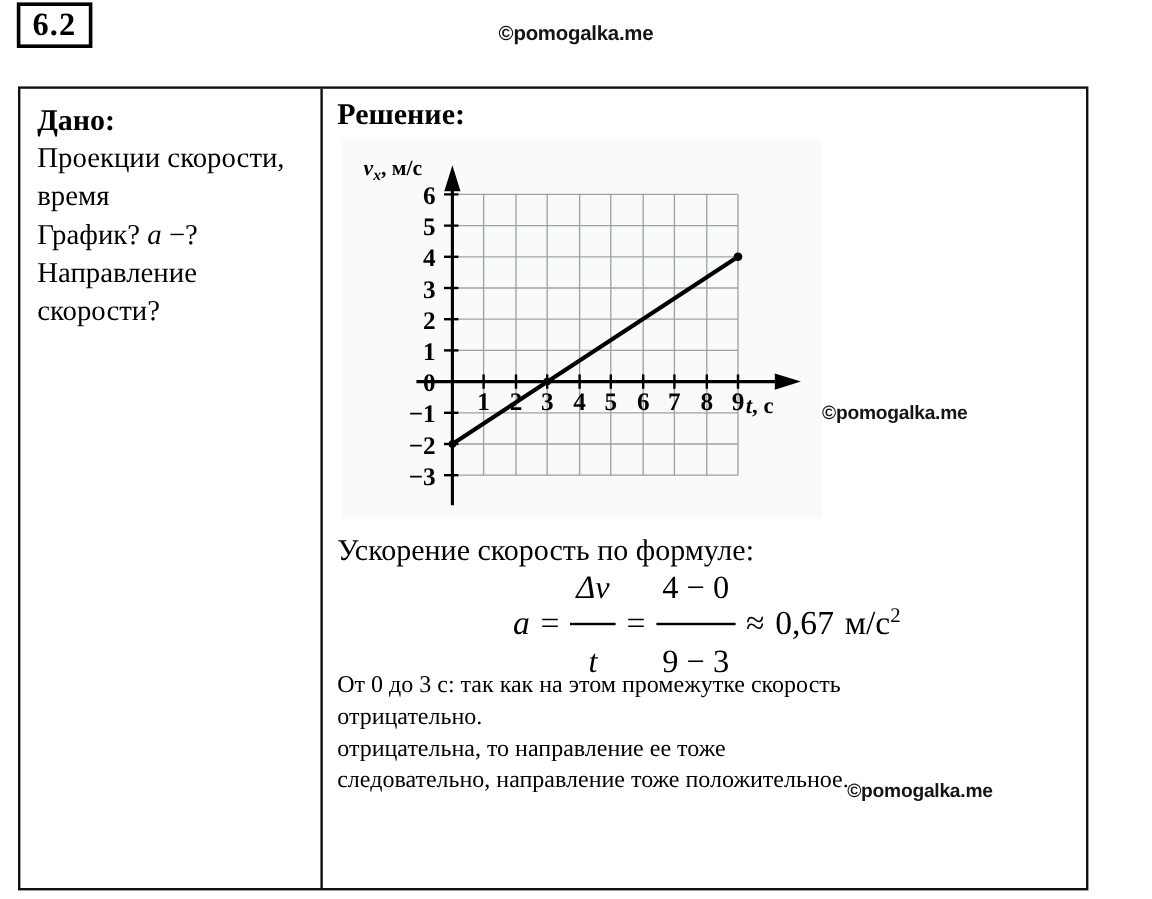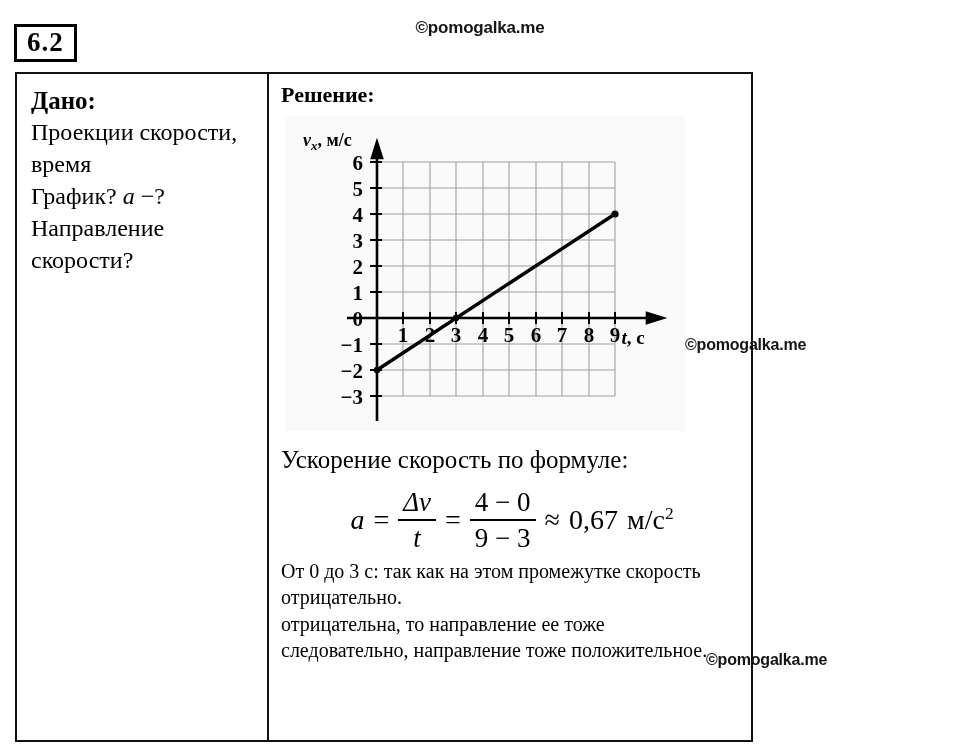--- a/index.html
+++ b/index.html
@@ -13,21 +13,21 @@
     position: relative;
     font-family: "Liberation Serif", serif;
     color: #000000;
     overflow: hidden;
   }
 
   
   .task-number {
     position: absolute;
     left: 14px;
-    top: 24px;
+    top: 2px;
     border: 3px solid #000;
     padding: 1px 10px 3px 10px;
     font-family: "Liberation Serif", serif;
     font-weight: bold;
     font-size: 27px;
     line-height: 1.05;
     letter-spacing: 1px;
   }
   .header-watermark {
     position: absolute;
@@ -40,21 +40,21 @@
     font-size: 17px;
     color: #141414;
     letter-spacing: -0.2px;
   }
 
   
   .solution-box {
     position: absolute;
     left: 15px;
     top: 72px;
-    width: 738px;
+    width: 892px;
     height: 670px;
     border: 2px solid #111;
     box-sizing: border-box;
     background: #fff;
   }
   .divider {
     position: absolute;
     left: 250px;
     top: 0;
     bottom: 0;
@@ -92,21 +92,21 @@
     left: 252px;
     top: 0;
     right: 0;
     bottom: 0;
   }
   .sol-head {
     position: absolute;
     left: 12px;
     top: 8px;
     font-weight: bold;
-    font-size: 22px;
+    font-size: 25px;
   }
 
   
   .figure {
     position: absolute;
     left: 16px;
     top: 42px;
     width: 400px;
     height: 315px;
     background: #fafafa;
@@ -153,20 +153,21 @@
   }
   .formula-row .sym {
     font-size: 28px;
   }
   .frac {
     display: inline-flex;
     flex-direction: column;
     align-items: center;
     justify-content: center;
     line-height: 1.04;
+    gap: 13px;
   }
   .frac .num, .frac .den {
     padding: 0 5px;
     font-size: 27px;
     white-space: nowrap;
   }
   .frac .bar {
     display: block;
     width: 100%;
     height: 2px;

